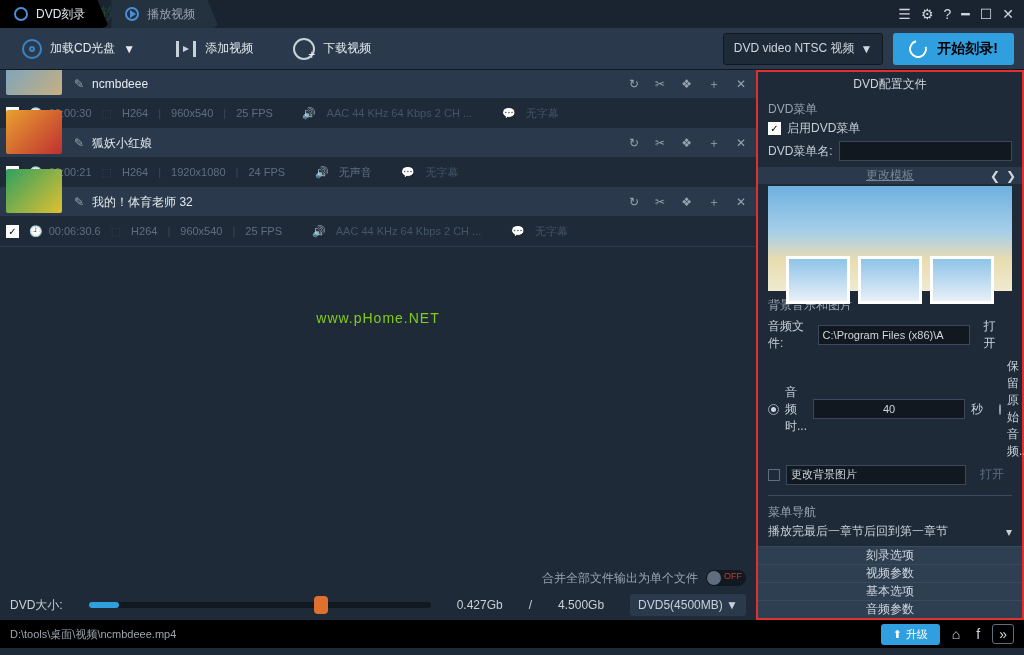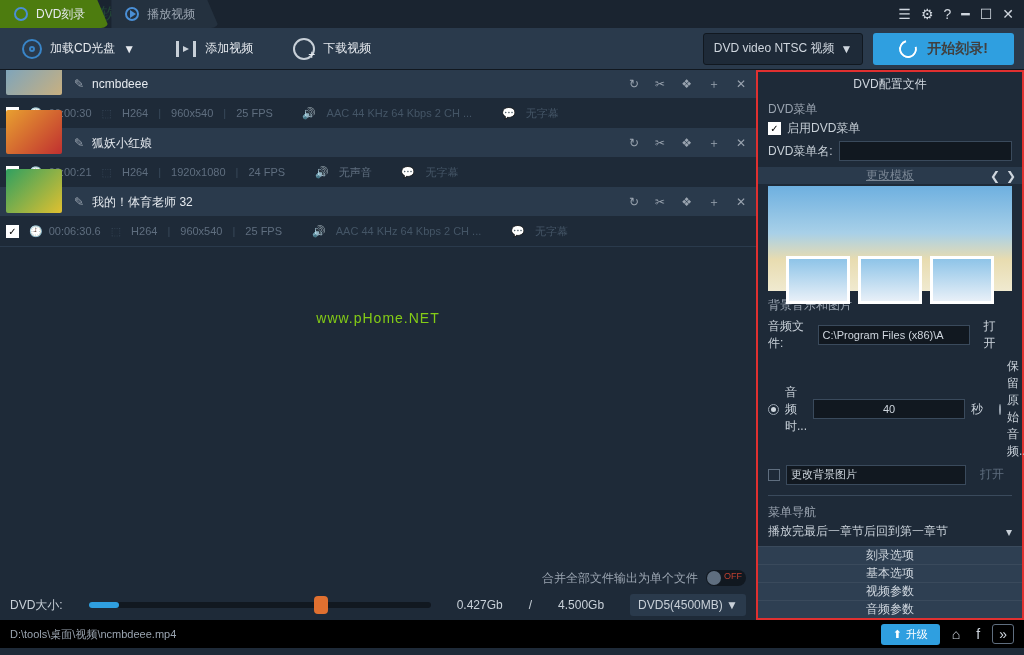--- a/index.html
+++ b/index.html
@@ -3,36 +3,36 @@
 <meta charset="utf-8">
 <style>
 * { margin: 0; padding: 0; box-sizing: border-box; font-family: "Microsoft YaHei", Arial, sans-serif; }
 body { width: 1024px; height: 655px; background: #1e2a38; color: #c8d0d8; font-size: 12px; overflow: hidden; position: relative; }
 
 
 .top-tabs { height: 28px; display: flex; align-items: center; background: #1a2430; position: relative; }
 .top-tabs .wm { position: absolute; left: 4px; top: 0; font-size: 26px; color: #3985c8; font-weight: bold; letter-spacing: -1px; opacity: .5; }
 .top-tabs .wm2 { position: absolute; left: 68px; top: 4px; color: #2c6e3f; font-size: 16px; opacity: .45; }
 .tab { height: 28px; padding: 0 24px 0 14px; display: flex; align-items: center; gap: 8px; background: #24313f; color: #9aa4b0; border-radius: 0 0 8px 0; margin-right: 2px; clip-path: polygon(0 0, calc(100% - 12px) 0, 100% 100%, 0 100%); cursor: pointer; }
-.tab.active { background: #4d7c0f; color: #e6eaef; }
+.tab.active { background: #000000; color: #e6eaef; }
 .tab .dot { width: 14px; height: 14px; border: 2px solid #4a8fd6; border-radius: 50%; display: inline-block; }
 .tab .dot.play::before { content: ""; display: block; margin: 1px 0 0 3px; border-left: 6px solid #4a8fd6; border-top: 4px solid transparent; border-bottom: 4px solid transparent; }
 .win-ctrls { margin-left: auto; display: flex; gap: 10px; padding-right: 10px; color: #cfd6de; }
 .win-ctrls span { cursor: pointer; font-size: 14px; }
 
 
 .toolbar { height: 42px; background: #2a3a4c; display: flex; align-items: center; padding: 0 4px; gap: 4px; border-bottom: 1px solid #111820; }
 .tbtn { height: 34px; display: flex; align-items: center; gap: 8px; padding: 0 18px; color: #e6eaef; cursor: pointer; border-radius: 3px; }
 .tbtn .ic { width: 22px; height: 22px; display: inline-flex; align-items: center; justify-content: center; }
 .ic.disc { border: 2px solid #3985c8; border-radius: 50%; width: 20px; height: 20px; position: relative; }
 .ic.disc::after { content: ""; position: absolute; inset: 5px; border: 2px solid #3985c8; border-radius: 50%; }
 .ic.dlv { width: 22px; height: 22px; border: 2px solid #c8d0d8; border-radius: 50%; position: relative; }
 .ic.dlv::after { content: "+"; position: absolute; right: -2px; bottom: -4px; font-size: 12px; }
 .profile-sel { margin-left: auto; height: 32px; background: #1e2a38; border: 1px solid #111820; padding: 0 10px; display: flex; align-items: center; gap: 6px; color: #cfd6de; cursor: pointer; border-radius: 3px; }
-.start-btn { height: 32px; background: #2f9fe0; color: #404040; padding: 0 26px; margin: 0 6px; display: flex; align-items: center; gap: 10px; font-size: 14px; font-weight: bold; border-radius: 3px; cursor: pointer; }
+.start-btn { height: 32px; background: #2f9fe0; color: #000000; padding: 0 16px; margin: 0 6px; display: flex; align-items: center; gap: 10px; font-size: 14px; font-weight: bold; border-radius: 3px; cursor: pointer; }
 .start-btn .ic.refresh { width: 18px; height: 18px; border: 2px solid #fff; border-radius: 50%; border-top-color: transparent; transform: rotate(30deg); }
 
 
 .main { display: flex; height: 550px; }
 .left { flex: 1; display: flex; flex-direction: column; position: relative; }
 .list { flex: 1; overflow: hidden; background: #1e2a38; position: relative; }
 .item { border-bottom: 1px solid #2a3a4c; }
 .item-hd { height: 28px; background: #2a3a4c; display: flex; align-items: center; padding: 0 6px; gap: 8px; }
 .item-hd .pen { color: #9aa4b0; }
 .item-hd .title { color: #e6eaef; flex: 1; }
@@ -306,22 +306,22 @@
     <div class="r-sec">
       <div class="r-label">菜单导航</div>
       <div class="r-row">
         <span style="flex:1">播放完最后一章节后回到第一章节</span>
         <span>▾</span>
       </div>
     </div>
 
     <div style="flex:1"></div>
     <div class="acc">刻录选项</div>
+    <div class="acc">视频参数</div>
     <div class="acc">基本选项</div>
-    <div class="acc">视频参数</div>
     <div class="acc">音频参数</div>
   </div>
 </div>
 
 <div class="status">
   <span>D:\tools\桌面\视频\ncmbdeee.mp4</span>
   <span class="sp"></span>
   <span class="upg">
     <span>⬆</span>
     <span>升级</span>

